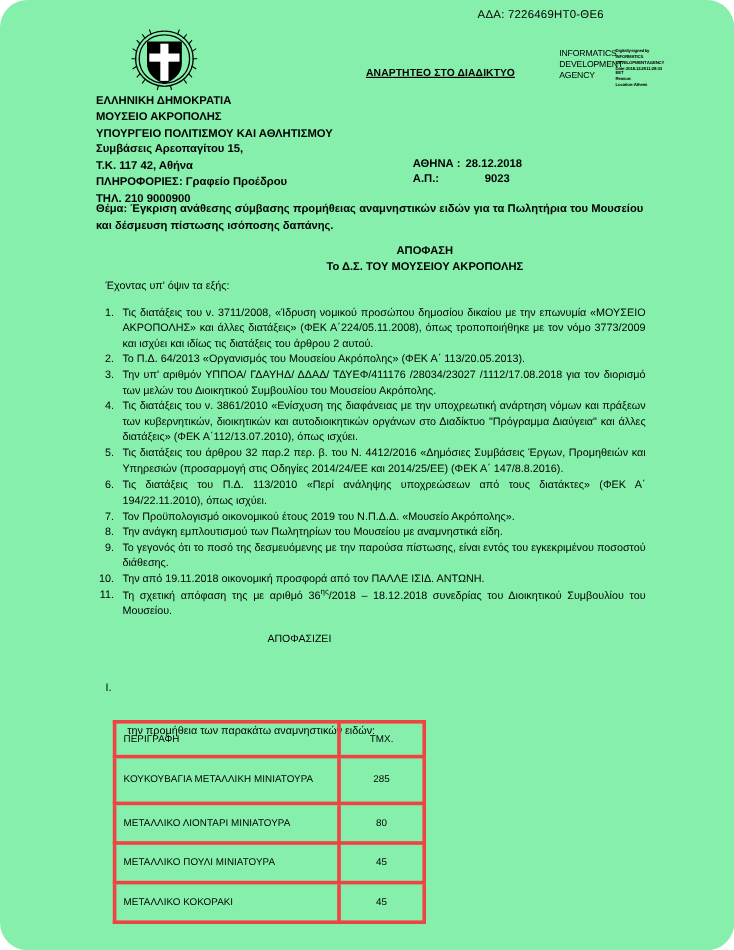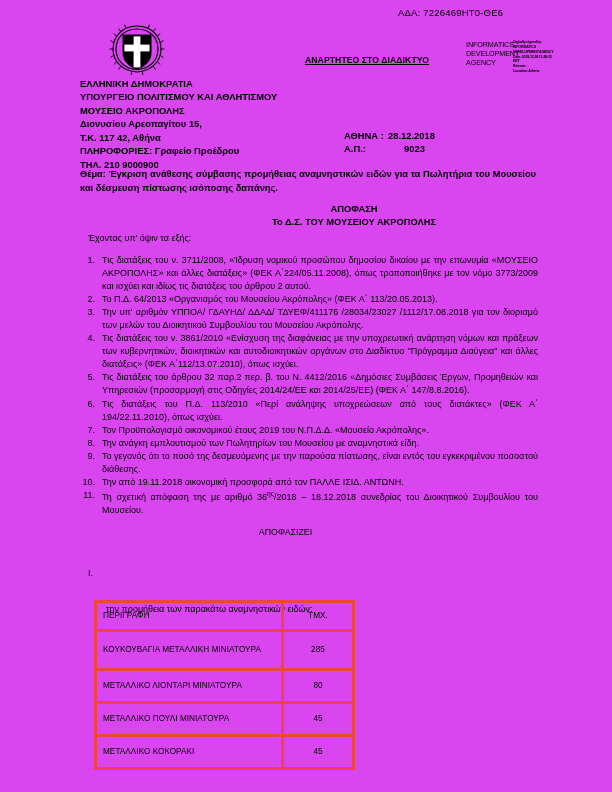--- a/index.html
+++ b/index.html
@@ -13,21 +13,22 @@
     position: relative;
     font-family: "Liberation Sans", sans-serif;
     color: #000000;
     overflow: hidden;
   }
   .page {
     position: absolute;
     left: 0; top: 0;
     width: 612px;
     height: 792px;
-    background: #d946ef;
+    background: #86efac;
+    border-radius: 23px;
   }
 
   
   .ada {
     position: absolute;
     left: 398px;
     top: 7px;
     font-size: 9.5px;
     letter-spacing: 0.2px;
     white-space: nowrap;
@@ -171,21 +172,20 @@
   .wh-txt sup { font-size: 6.6px; vertical-align: super; }
 
   
   .apofasizei {
     position: absolute;
     left: 0;
     top: 527px;
     width: 499px;
     text-align: center;
     font-size: 8.8px;
-    margin-left: 36px;
   }
   .decision-item {
     position: absolute;
     left: 88px;
     top: 568px;
     width: 450px;
     font-size: 9px;
     display: flex;
     align-items: flex-start;
   }
@@ -276,23 +276,23 @@
       <div>DEVELOPMENT AGENCY</div>
       <div>Date: 2018.12.28 11:28:33</div>
       <div>EET</div>
       <div>Reason:</div>
       <div>Location: Athens</div>
     </div>
   </div>
 
   <div class="letterhead">
     <span class="lh-line">ΕΛΛΗΝΙΚΗ ΔΗΜΟΚΡΑΤΙΑ</span>
+    <span class="lh-line">ΜΟΥΣΕΙΟ ΑΚΡΟΠΟΛΗΣ</span>
     <span class="lh-line">ΥΠΟΥΡΓΕΙΟ ΠΟΛΙΤΙΣΜΟΥ ΚΑΙ ΑΘΛΗΤΙΣΜΟΥ</span>
-    <span class="lh-line">ΜΟΥΣΕΙΟ ΑΚΡΟΠΟΛΗΣ</span>
-    <span class="lh-line">Διονυσίου Αρεοπαγίτου 15,</span>
+    <span class="lh-line">Συμβάσεις Αρεοπαγίτου 15,</span>
     <span class="lh-line">Τ.Κ. 117 42, Αθήνα</span>
     <span class="lh-line">ΠΛΗΡΟΦΟΡΙΕΣ: Γραφείο Προέδρου</span>
     <span class="lh-line">ΤΗΛ. 210 9000900</span>
   </div>
 
   <div class="datecol">
     <span class="dc-row">
       <span class="dc-lbl">ΑΘΗΝΑ :</span><span class="dc-val">28.12.2018</span>
     </span>
     <span class="dc-row">

